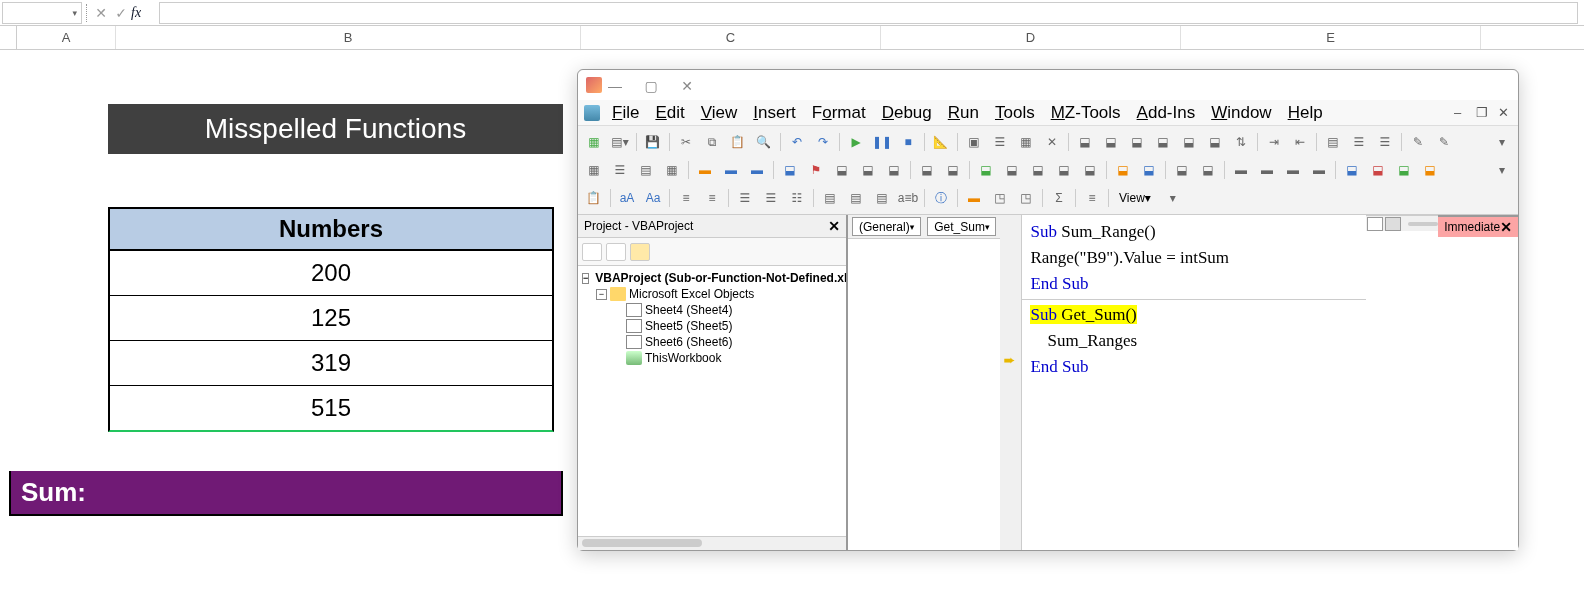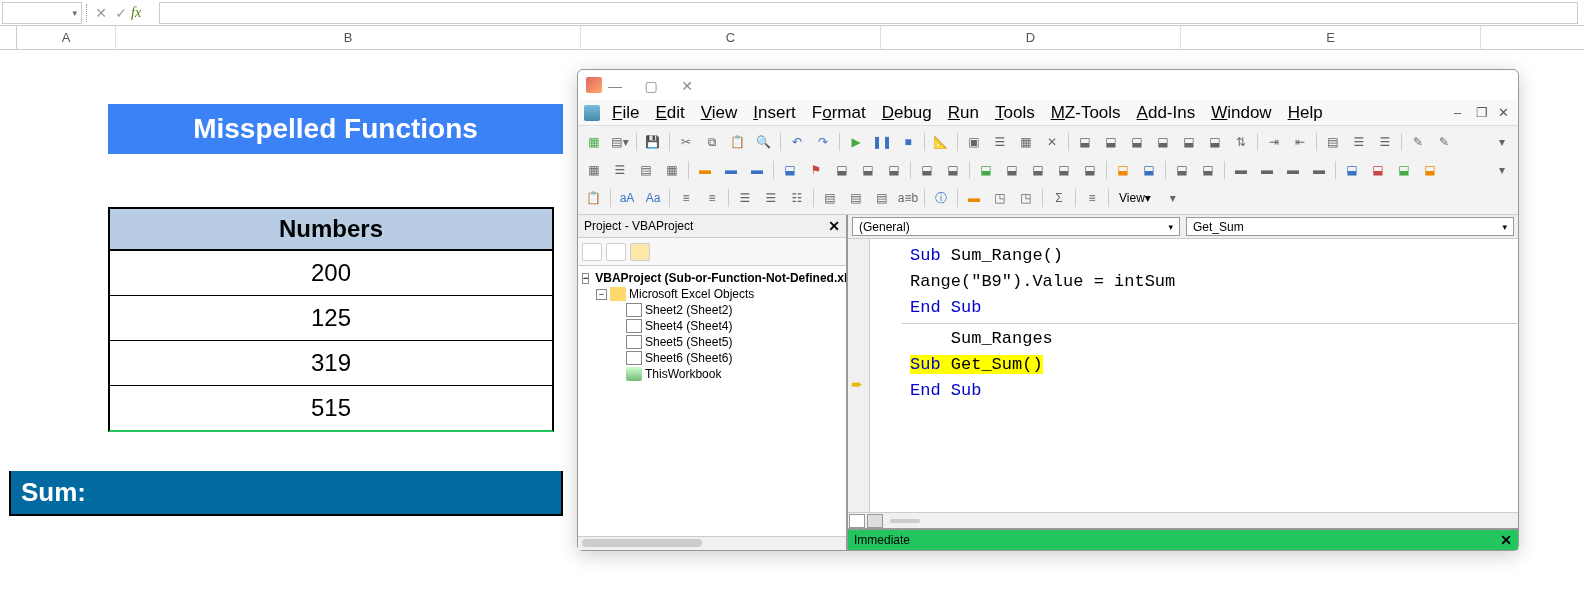--- a/index.html
+++ b/index.html
@@ -26,21 +26,21 @@
   border: 1px solid #ccc;
   margin-left: 2px;
   display: flex;
   align-items: center;
   justify-content: flex-end;
   background: #fff;
 }
 .name-box .chev { font-size: 9px; color: #666; margin-right: 4px; }
 .fb-divider { border-left: 1px dotted #999; height: 18px; margin: 0 4px; }
 .fb-btn { width: 20px; text-align: center; color: #999; font-size: 14px; }
-.fb-fx { width: 28px; color: #4d7c0f; font-style: italic; font-family: serif; font-size: 14px; }
+.fb-fx { width: 28px; color: #0f172a; font-style: italic; font-family: serif; font-size: 14px; }
 .fb-input {
   flex: 1;
   height: 22px;
   border: 1px solid #ccc;
   margin-right: 6px;
   background: #fff;
 }
 
 
 .col-headers {
@@ -56,24 +56,24 @@
 .sheet {
   position: relative;
   padding: 0;
 }
 .banner {
   position: absolute;
   left: 108px;
   top: 54px;
   width: 455px;
   height: 50px;
-  background: #3b82f6;
+  background: #404040;
   color: #fff;
   font-size: 28px;
-  font-weight: 700;
+  font-weight: 400;
   display: flex;
   align-items: center;
   justify-content: center;
 }
 .table {
   position: absolute;
   left: 108px;
   top: 157px;
   width: 446px;
 }
@@ -88,21 +88,21 @@
 .table-cell {
   border-left: 2px solid #000;
   border-right: 2px solid #000;
   border-bottom: 1px solid #000;
   text-align: center;
   font-size: 24px;
   padding: 8px 0;
 }
 .table-cell.last { border-bottom: 2px solid #22c55e; }
 .sum-row {
-  background: #0369a1;
+  background: #701a75;
   color: #fff;
   font-size: 26px;
   font-weight: 700;
   padding: 6px 10px;
   border: 2px solid #000;
   border-top: none;
   position: absolute;
   left: 9px;
   top: 421px;
   width: 554px;
@@ -220,21 +220,21 @@
 .tree-item.sheet .ficon { background: #fff; border:1px solid #888; }
 .tree-item.wb .ficon { background: linear-gradient(#cfc,#7b7); border-radius:2px; }
 .indent1 { padding-left: 18px; }
 .indent2 { padding-left: 48px; }
 .proj-scroll { height: 14px; background: #f0f0f0; border-top:1px solid #ccc; position:relative; }
 .proj-scroll::after { content:""; position:absolute; left:4px; top:2px; width:120px; height:8px; background:#ccc; border-radius:4px; }
 
 .code-pane {
   flex: 1;
   display: flex;
-  flex-direction: column;
+  flex-direction: row;
   background: #fff;
   min-width: 0;
 }
 .code-dropdowns {
   height: 24px;
   display: flex;
   padding: 2px 4px;
   gap: 6px;
   background: #f0f0f0;
   border-bottom: 1px solid #ccc;
@@ -262,38 +262,37 @@
 }
 .break-arrow {
   position: absolute;
   left: 3px;
   top: 137px;
   color: #e8b800;
   font-size: 14px;
 }
 .code-text {
   flex: 1;
-  font-family: Liberation Mono, monospace;
+  font-family: Liberation Serif, serif;
   font-size: 17px;
   padding: 4px 8px;
   overflow: auto;
-  margin-left: 32px;
 }
 .code-line { white-space: pre; line-height: 26px; }
 .kw { color: #0000cd; }
 .hl { background: #ffff00; }
 .code-divider { border-top: 1px solid #ccc; margin: 2px -8px; }
 .code-footer { height: 16px; background:#f0f0f0; border-top:1px solid #ccc; display:flex; }
 .code-footer .fb { width:16px; height:14px; border:1px solid #999; margin:1px; background:#fff; }
 .code-footer .fb.sel { background:#ddd; }
 .code-scroll { height:4px; background:#ccc; width:30px; margin:6px 0 0 6px; border-radius:2px; }
 
 .immediate {
   height: 22px;
-  background: #22c55e;
+  background: #fca5a5;
   border-top: 2px solid #999;
   display: flex;
   align-items: center;
   padding: 0 6px;
 }
 .immediate .xbtn { margin-left: auto; font-weight: bold; font-size: 14px; }
 
 
 .c-blue{color:#3a72c4} .c-green{color:#4a4} .c-red{color:#c44} .c-orange{color:#e80}
 </style>
@@ -500,24 +499,20 @@
             <span class="ficon"></span>
             <span>VBAProject (Sub-or-Function-Not-Defined.xlsm)</span>
         </div>
         <div class="tree-item folder indent1">
           <span class="exp">−</span>
             <span class="ficon"></span>
             <span>Microsoft Excel Objects</span>
         </div>
         <div class="tree-item sheet indent2">
             <span class="ficon"></span>
-            <span>Sheet2 (Sheet2)</span>
-          </div>
-        <div class="tree-item sheet indent2">
-            <span class="ficon"></span>
             <span>Sheet4 (Sheet4)</span>
           </div>
         <div class="tree-item sheet indent2">
             <span class="ficon"></span>
             <span>Sheet5 (Sheet5)</span>
           </div>
         <div class="tree-item sheet indent2">
             <span class="ficon"></span>
             <span>Sheet6 (Sheet6)</span>
           </div>
@@ -542,22 +537,22 @@
       </div>
       <div class="code-area">
         <div class="code-gutter">
           <div class="break-arrow">➨</div>
         </div>
         <div class="code-text">
           <div class="code-line"><span class="kw">Sub</span><span> Sum_Range()</span></div>
           <div class="code-line">Range("B9").Value = intSum</div>
           <div class="code-line"><span class="kw">End Sub</span></div>
           <div class="code-divider"></div>
+          <div class="code-line"><span class="hl"><span class="kw">Sub</span><span> Get_Sum()</span></span></div>
           <div class="code-line">    Sum_Ranges</div>
-          <div class="code-line"><span class="hl"><span class="kw">Sub</span><span> Get_Sum()</span></span></div>
           <div class="code-line"><span class="kw">End Sub</span></div>
         </div>
       </div>
       <div class="code-footer">
         <div class="fb"></div>
         <div class="fb sel"></div>
         <div class="code-scroll"></div>
       </div>
       <div class="immediate">
         <span>Immediate</span>

